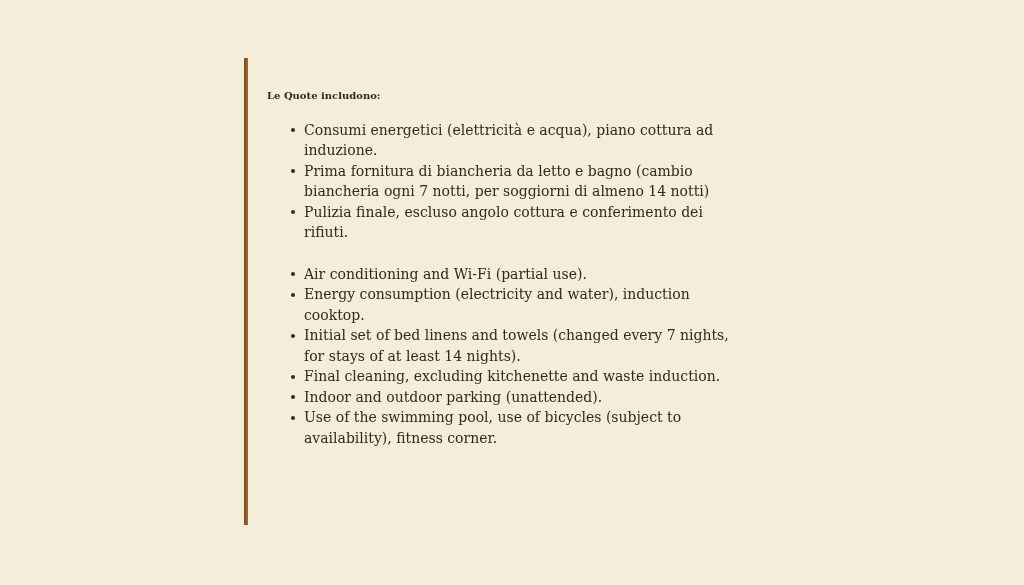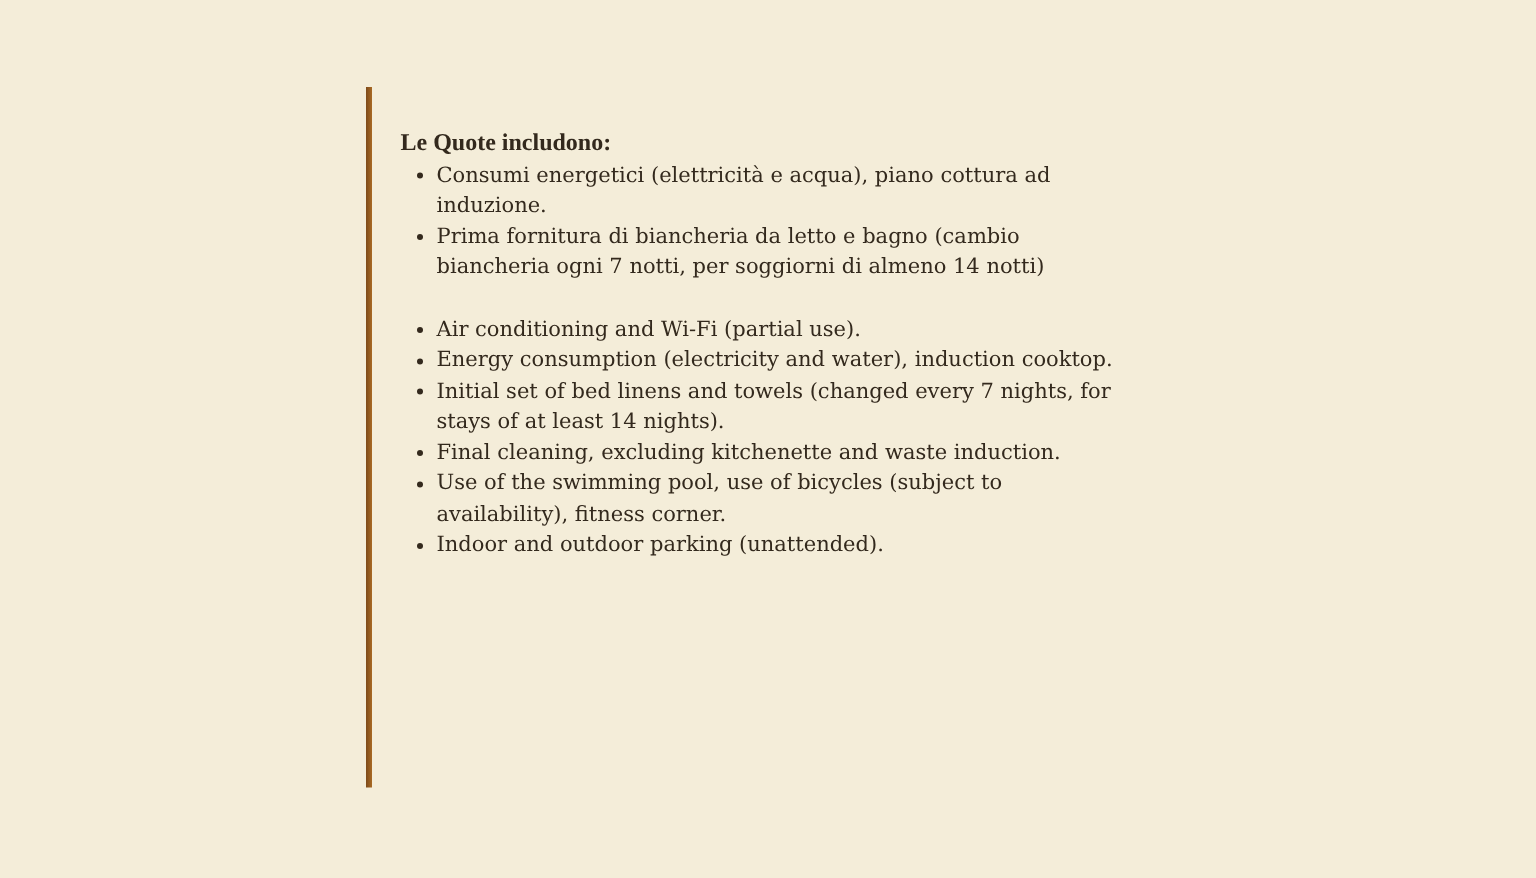--- a/index.html
+++ b/index.html
@@ -26,30 +26,29 @@
   .content {
     position: absolute;
     left: 267px;
     top: 86px;
     width: 490px;
     font-size: 14px;
     line-height: 20.5px;
   }
   .section-heading {
     margin: 0;
-    font-size: 16px;
+    font-size: 10px;
     font-weight: 700;
     line-height: 20.5px;
-    font-family: Liberation Serif, serif;
   }
   .section + .section {
     margin-top: 21px;
   }
   ul.bullet-list {
-    margin: 0;
+    margin: 13px;
     padding: 0 0 0 24px;
     list-style: none;
   }
   ul.bullet-list li {
     position: relative;
   }
   ul.bullet-list li::before {
     content: "";
     position: absolute;
     left: -13px;
@@ -64,26 +63,27 @@
 <body>
 
 <div class="accent-line"></div>
 
 <div class="content">
   <section class="section">
     <h3 class="section-heading">Le Quote includono:</h3>
     <ul class="bullet-list">
         <li>Consumi energetici (elettricità e acqua), piano cottura ad induzione.</li>
         <li>Prima fornitura di biancheria da letto e bagno (cambio biancheria ogni 7 notti, per soggiorni di almeno 14 notti)</li>
+        <li>Pulizia finale, escluso angolo cottura e conferimento dei rifiuti.</li>
       </ul>
   </section>
 
   <section class="section">
     <ul class="bullet-list">
         <li>Air conditioning and Wi-Fi (partial use).</li>
         <li>Energy consumption (electricity and water), induction cooktop.</li>
         <li>Initial set of bed linens and towels (changed every 7 nights, for stays of at least 14 nights).</li>
         <li>Final cleaning, excluding kitchenette and waste induction.</li>
+        <li>Indoor and outdoor parking (unattended).</li>
         <li>Use of the swimming pool, use of bicycles (subject to availability), fitness corner.</li>
-        <li>Indoor and outdoor parking (unattended).</li>
       </ul>
   </section>
 </div>
 
 </body></html>

